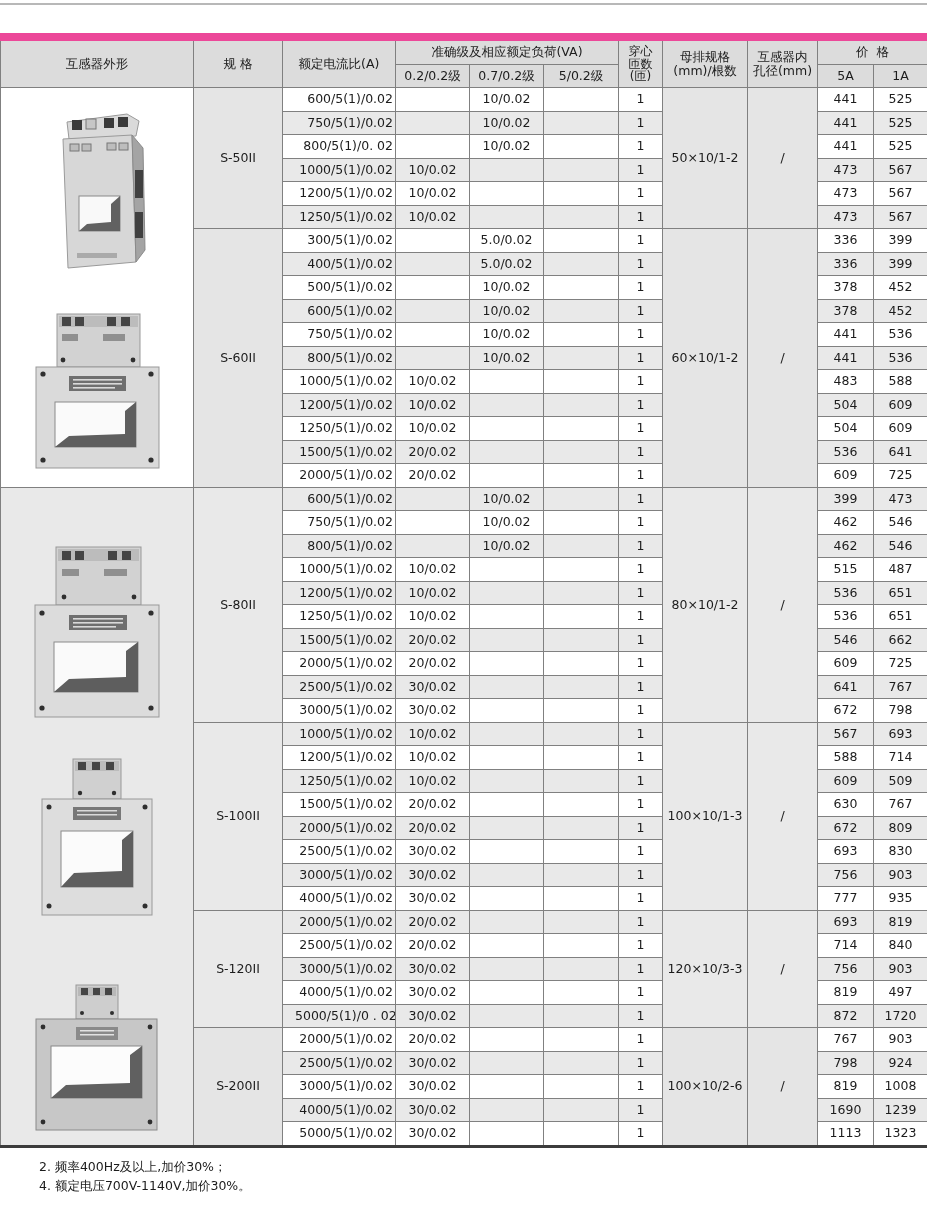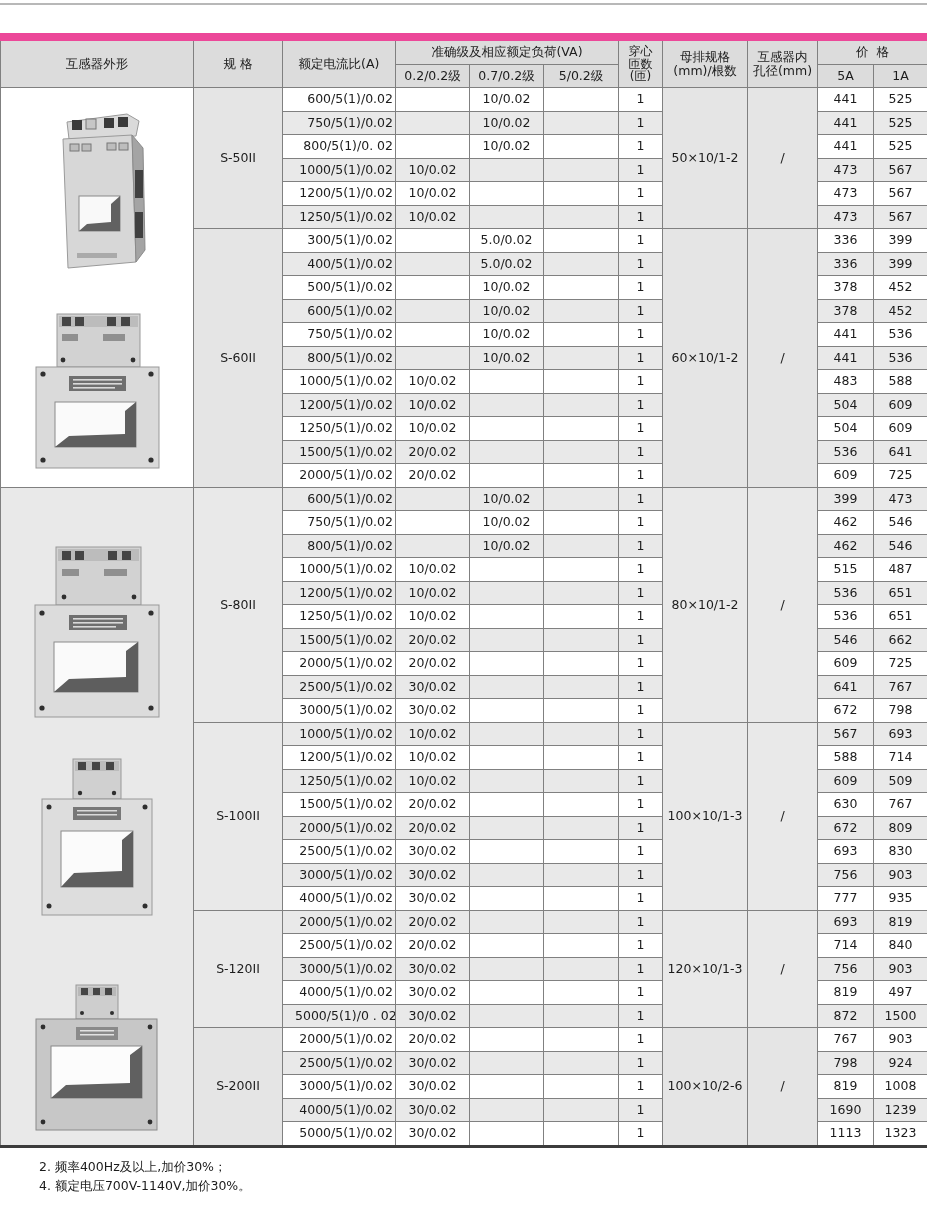--- a/index.html
+++ b/index.html
@@ -553,21 +553,21 @@
           <td>777</td>
           <td>935</td>
         </tr>
         <tr class="striped">
           <td class="merged" rowspan="5">S-120II</td>
           <td class="ratio">2000/5(1)/0.02</td>
           <td>20/0.02</td>
           <td></td>
           <td></td>
           <td>1</td>
-          <td class="merged" rowspan="5">120×10/1-3</td>
+          <td class="merged" rowspan="5">120×10/3-3</td>
           <td class="merged" rowspan="5">/</td>
           <td>693</td>
           <td>819</td>
         </tr>
         <tr>
           <td class="ratio">2500/5(1)/0.02</td>
           <td>20/0.02</td>
           <td></td>
           <td></td>
           <td>1</td>
@@ -592,21 +592,21 @@
           <td>819</td>
           <td>497</td>
         </tr>
         <tr class="striped">
           <td class="ratio">5000/5(1)/0 . 02</td>
           <td>30/0.02</td>
           <td></td>
           <td></td>
           <td>1</td>
           <td>872</td>
-          <td>1500</td>
+          <td>1720</td>
         </tr>
         <tr>
           <td class="merged" rowspan="5">S-200II</td>
           <td class="ratio">2000/5(1)/0.02</td>
           <td>20/0.02</td>
           <td></td>
           <td></td>
           <td>1</td>
           <td class="merged" rowspan="5">100×10/2-6</td>
           <td class="merged" rowspan="5">/</td>

